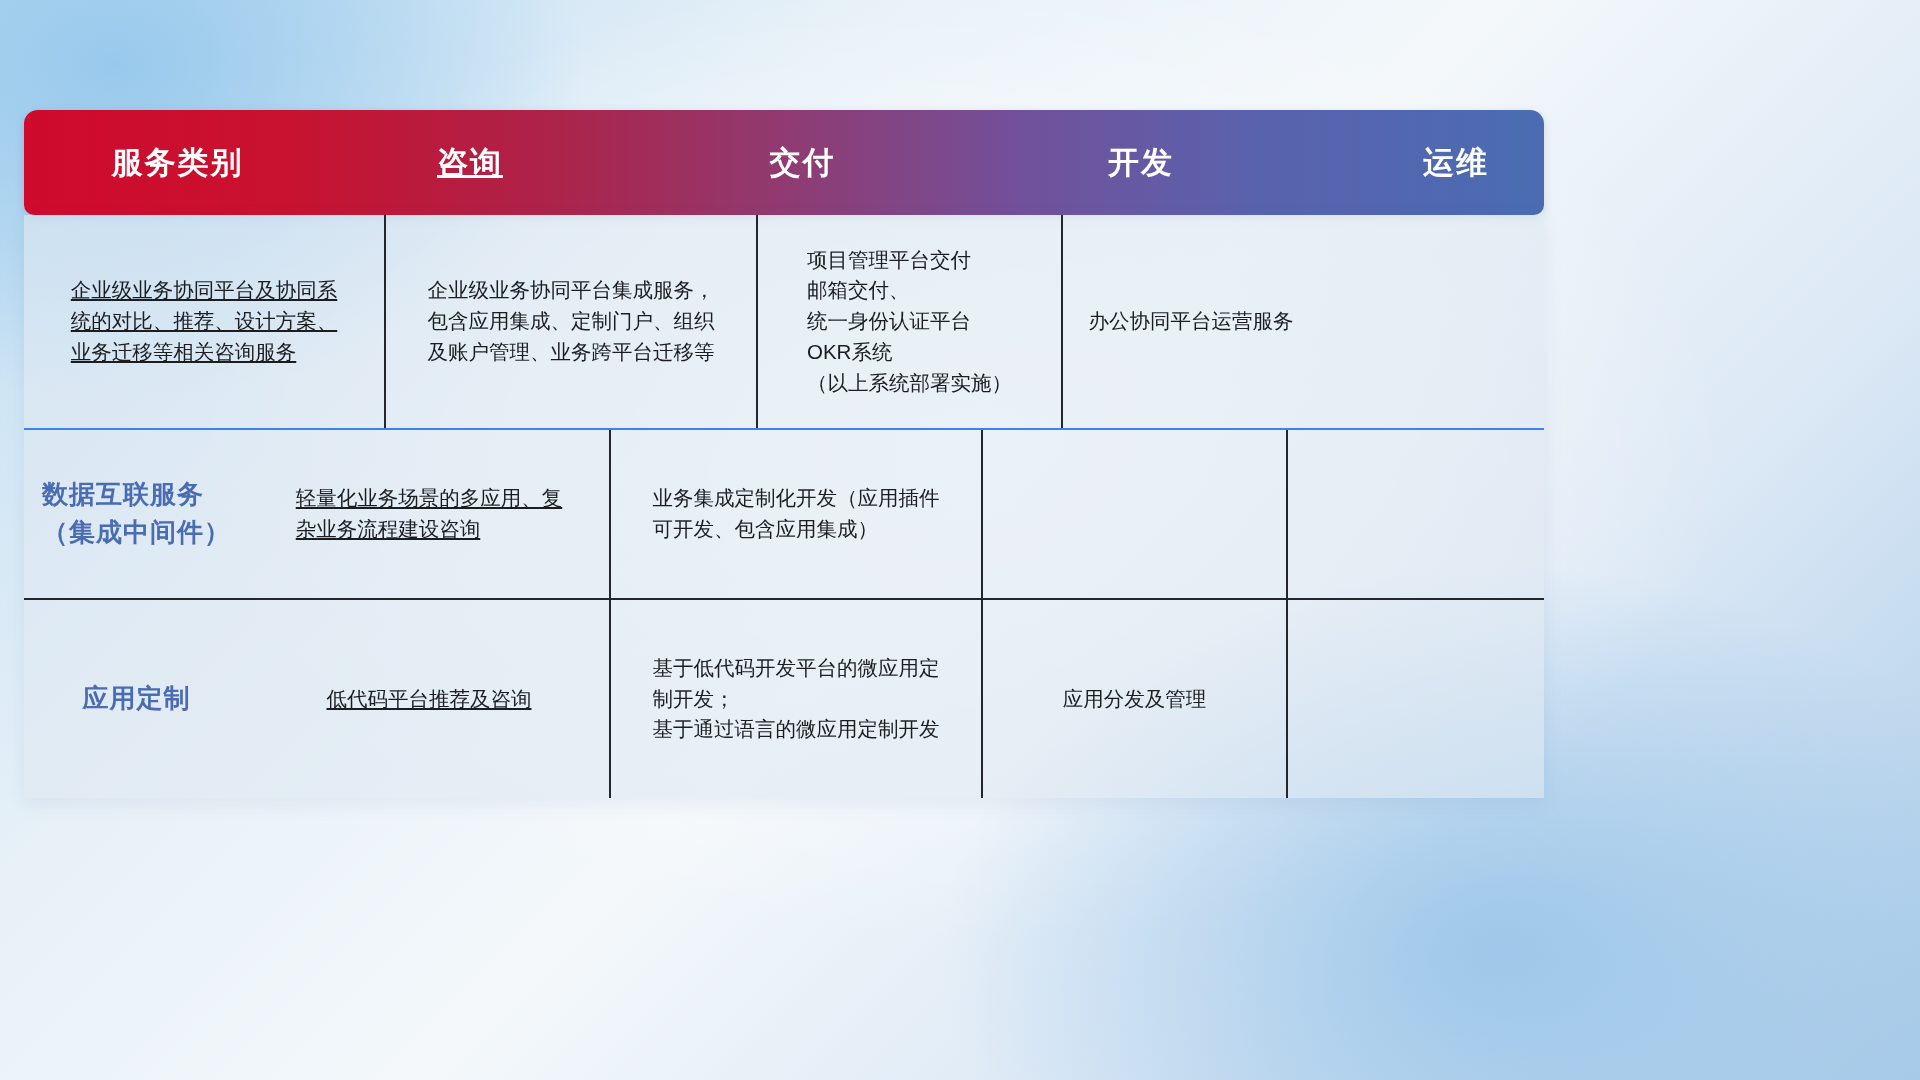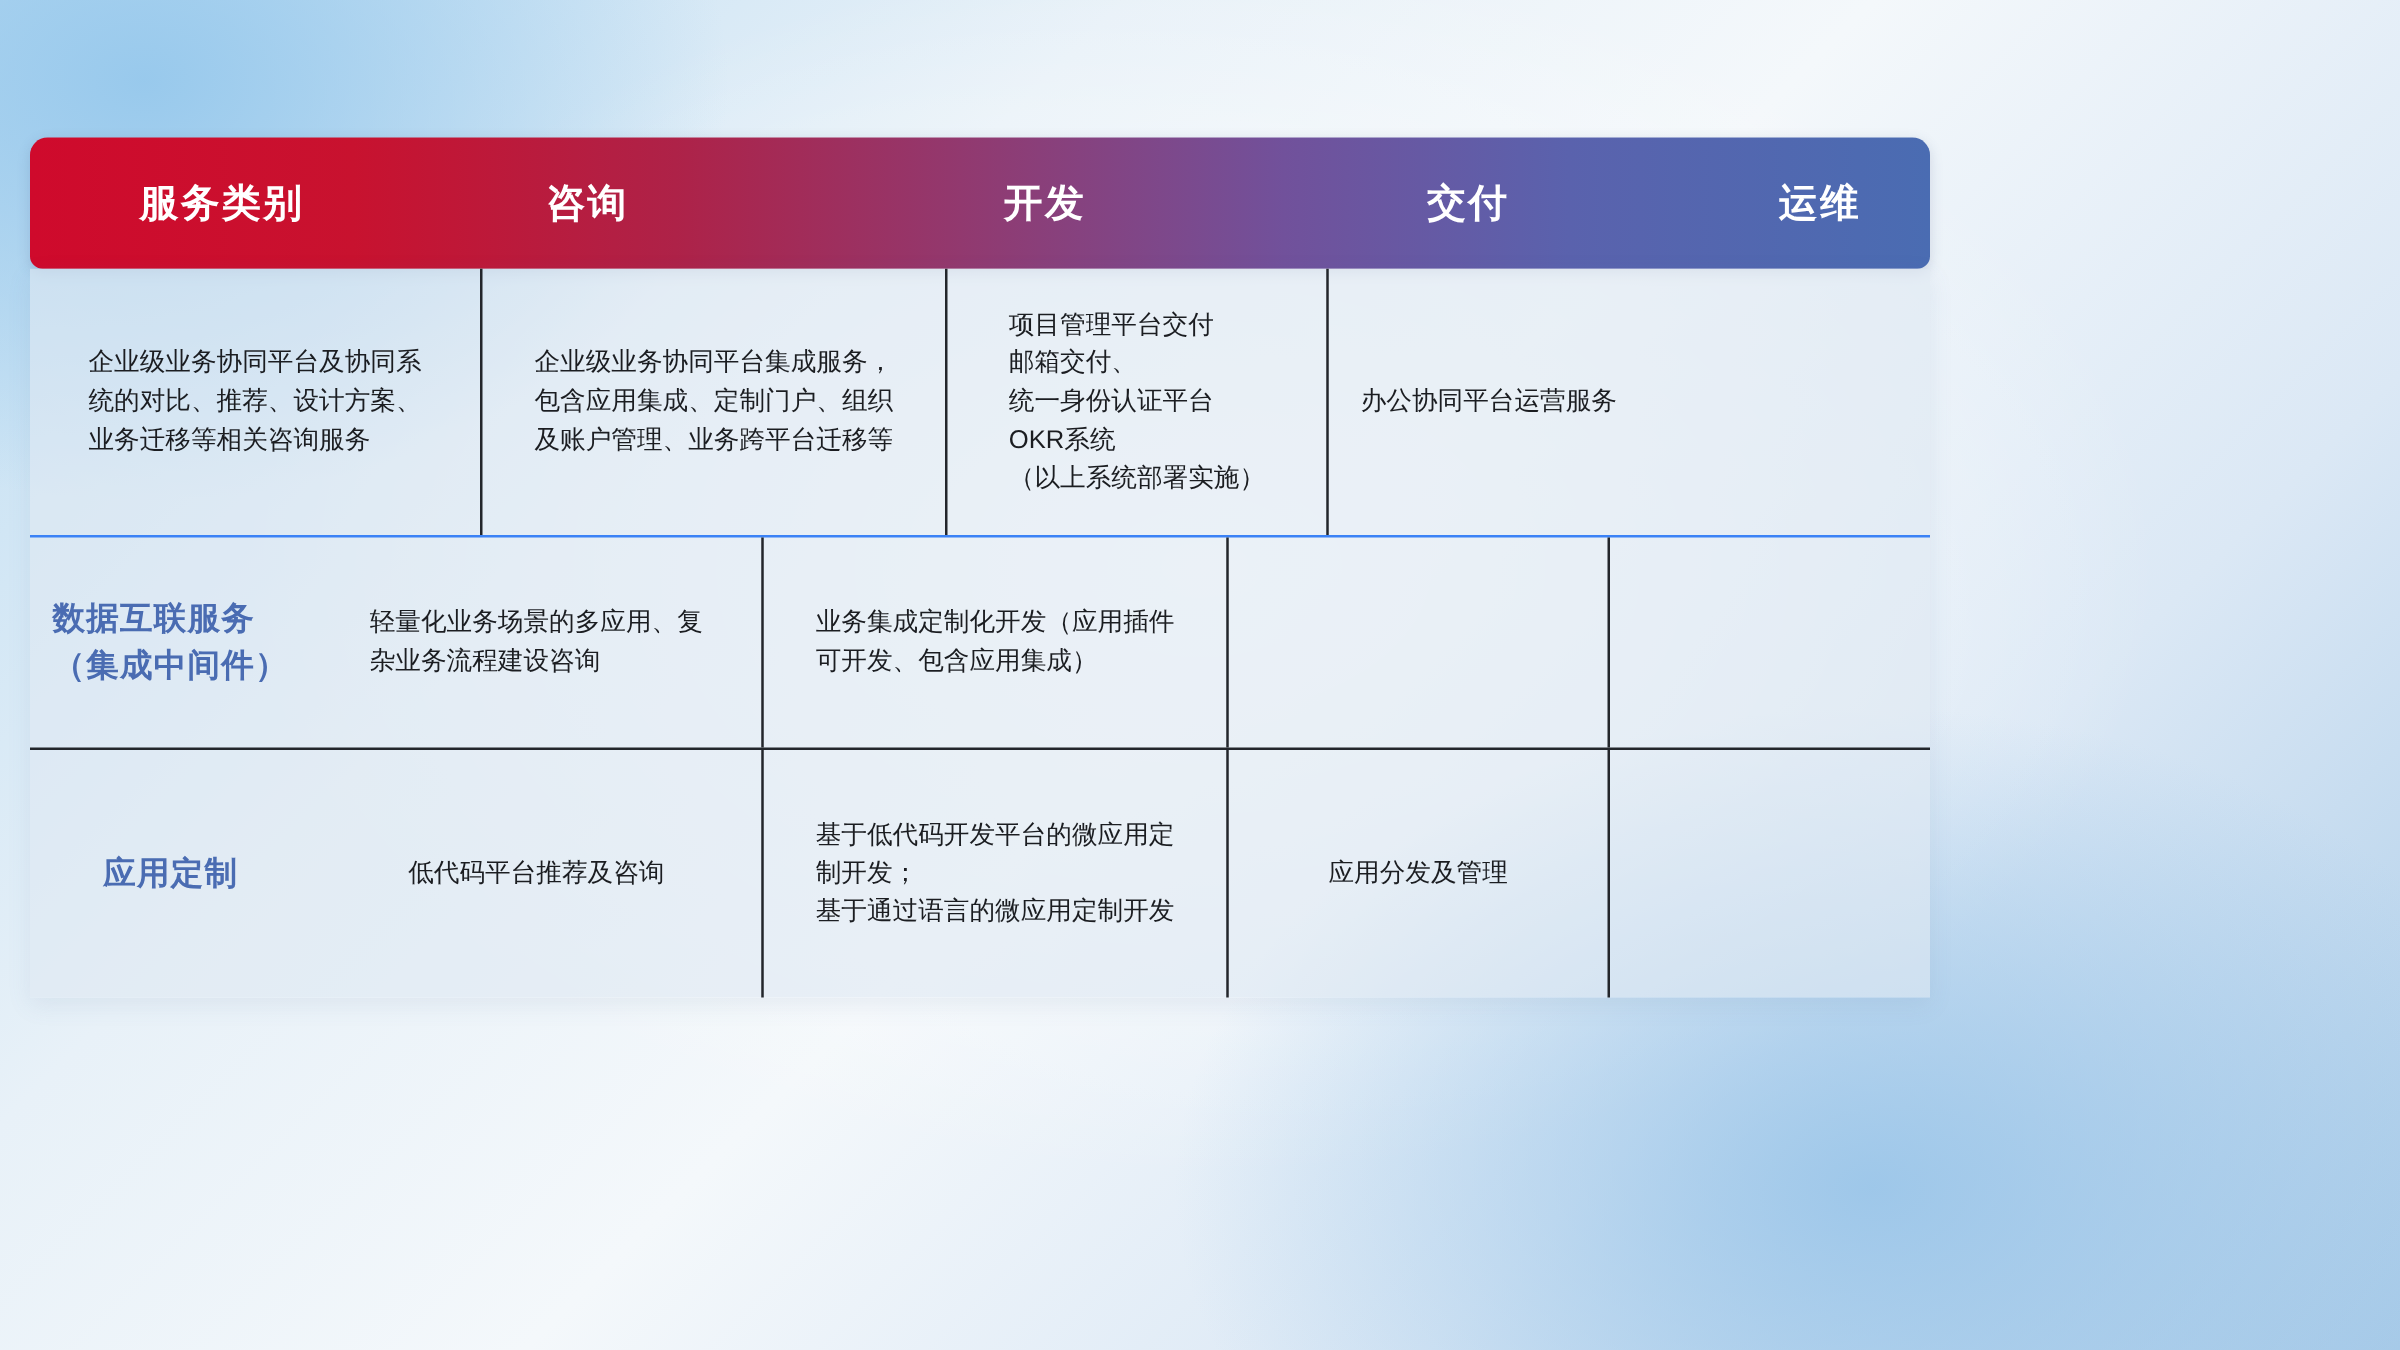--- a/index.html
+++ b/index.html
@@ -94,40 +94,40 @@
   .td.label {
     color: #4a6cb2;
     font-size: 26px;
     font-weight: bold;
     line-height: 1.45;
     letter-spacing: 1px;
   }
 
   
   .c0 { width: 225px; flex: 0 0 225px; }
-  .c1 { width: 360px; flex: 0 0 360px; }
+  .c1 { width: 360px; flex: 0 0 360px; text-decoration: underline; }
   .c2 { width: 372px; flex: 0 0 372px; }
   .c3 { width: 305px; flex: 0 0 305px; }
   .c4 { width: 258px; flex: 0 0 258px; }
 
   
   .trow .td.c1 { border-left: none; }
 </style>
 </head>
 <body>
 
 <div id="stage">
 
   <div class="table-wrap">
 
     <div class="thead">
       <div class="th c0">服务类别</div>
       <div class="th c1">咨询</div>
+      <div class="th c3">交付</div>
       <div class="th c2">开发</div>
-      <div class="th c3">交付</div>
       <div class="th c4">运维</div>
     </div>
 
     <div class="tbody">
 
       <div class="trow r1">
         <div class="td c1">企业级业务协同平台及协同系
 统的对比、推荐、设计方案、
 业务迁移等相关咨询服务</div>
         <div class="td c2 sep-left">企业级业务协同平台集成服务，

